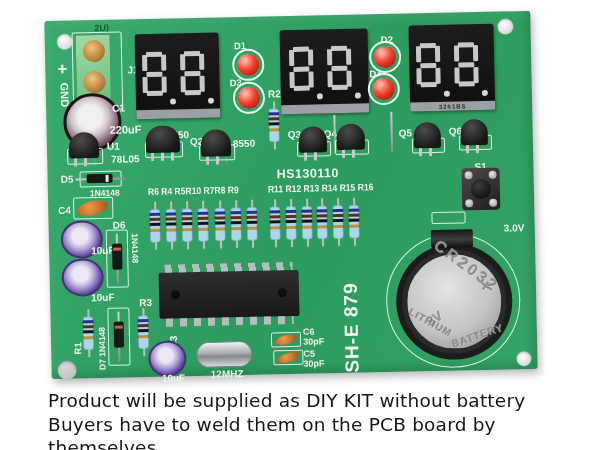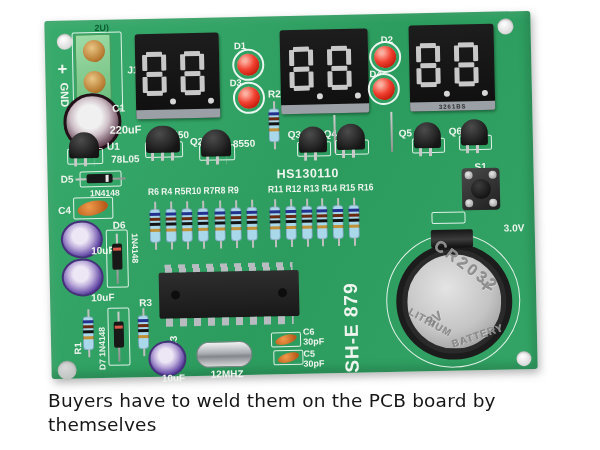--- a/index.html
+++ b/index.html
@@ -319,14 +319,15 @@
   <div style="left:352px;top:237px;width:104px;height:104px;border-radius:50%;border:5px solid #2a2a2a;background:radial-gradient(circle at 42% 35%,#e4e4e4,#c4c4c4 55%,#9c9c9c 85%,#868686);"></div>
   <div style="left:382px;top:217px;width:42px;height:18px;border-radius:2px;background:linear-gradient(180deg,#161616,#3c3c3c 55%,#101010);"></div>
   <div class="bat-text" style="left:376px;top:252px;width:100px;font-size:16px;letter-spacing:3px;transform:rotate(38deg);">CR2032</div>
   <div class="bat-text" style="left:430px;top:264px;font-size:18px;transform:rotate(38deg);">+</div>
   <div class="bat-text" style="left:376px;top:298px;font-size:13px;transform:rotate(-32deg);">3V</div>
   <div class="bat-text" style="left:356px;top:304px;font-size:10px;letter-spacing:1px;transform:rotate(30deg);">LITHIUM</div>
   <div class="bat-text" style="left:400px;top:318px;font-size:10px;letter-spacing:1px;transform:rotate(-18deg);">BATTERY</div>
 </div>
 
 <div class="caption">
+  <div>Product will be supplied as DIY KIT without battery</div>
   <div>Buyers have to weld them on the PCB board by themselves</div>
 </div>
 
 </body></html>

